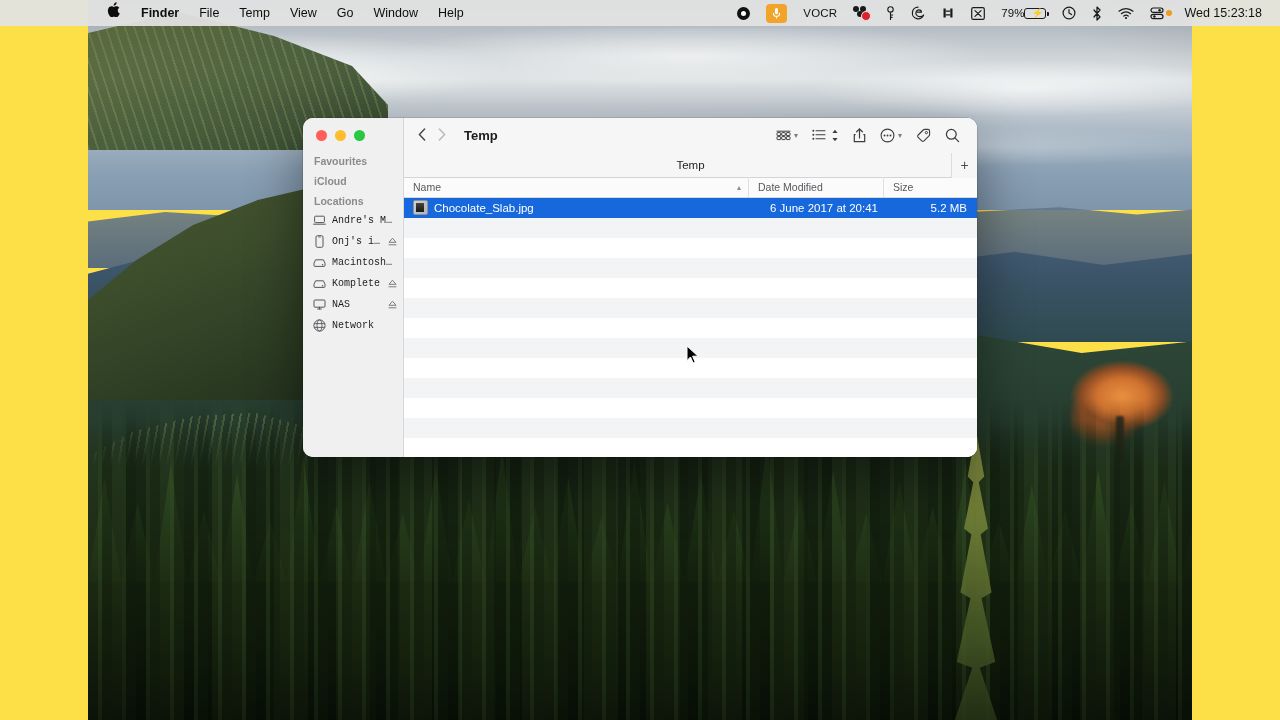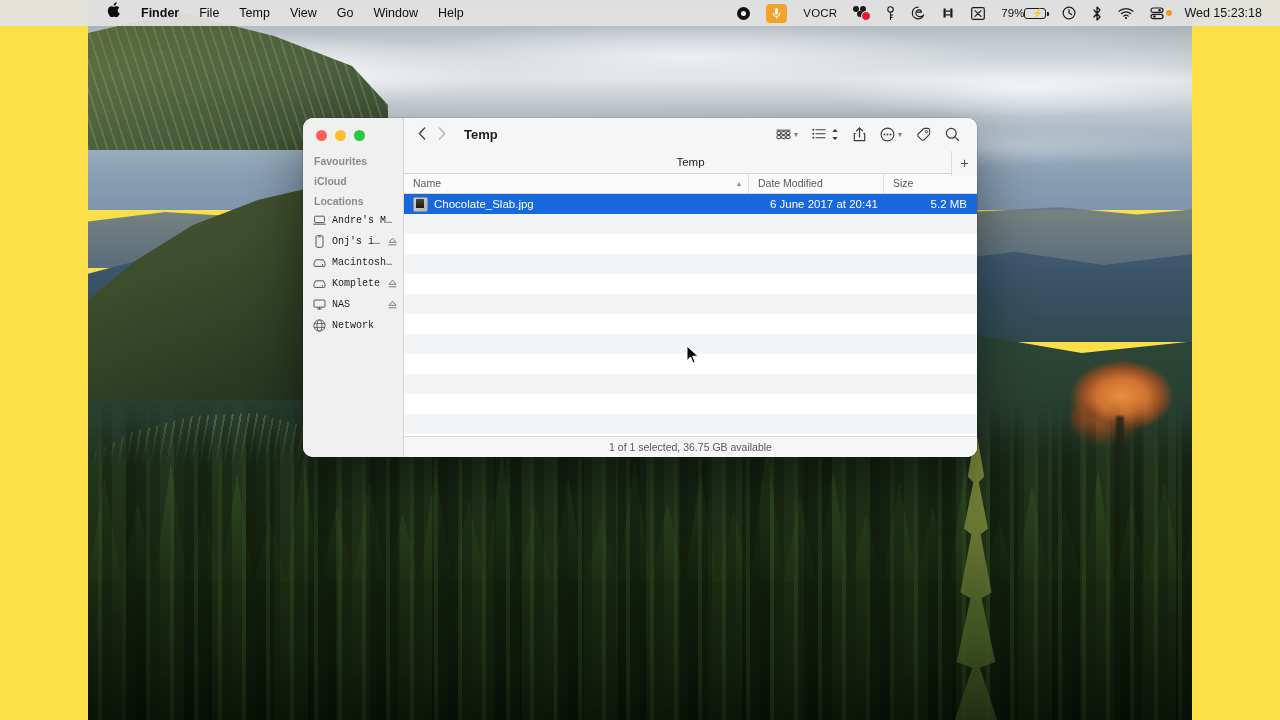--- a/index.html
+++ b/index.html
@@ -697,21 +697,20 @@
             <div class="row"></div>
             <div class="row alt"></div>
             <div class="row"></div>
             <div class="row alt"></div>
             <div class="row"></div>
             <div class="row alt"></div>
             <div class="row"></div>
           </div>
       </div>
 
-      <div id="statusbar">1 of 1 selected, 36.75 GB available</div>
     </div>
   </div>
 
   <div id="cursor">
     <svg width="14" height="20" viewBox="0 0 14 20" aria-hidden="true">
       <path d="M1 1l11 10.2H6.6l2.6 5.9-2.1.9-2.6-6L1 15.6z" fill="#000" stroke="#fff" stroke-width="1"></path>
     </svg>
   </div>
 
 </div>

